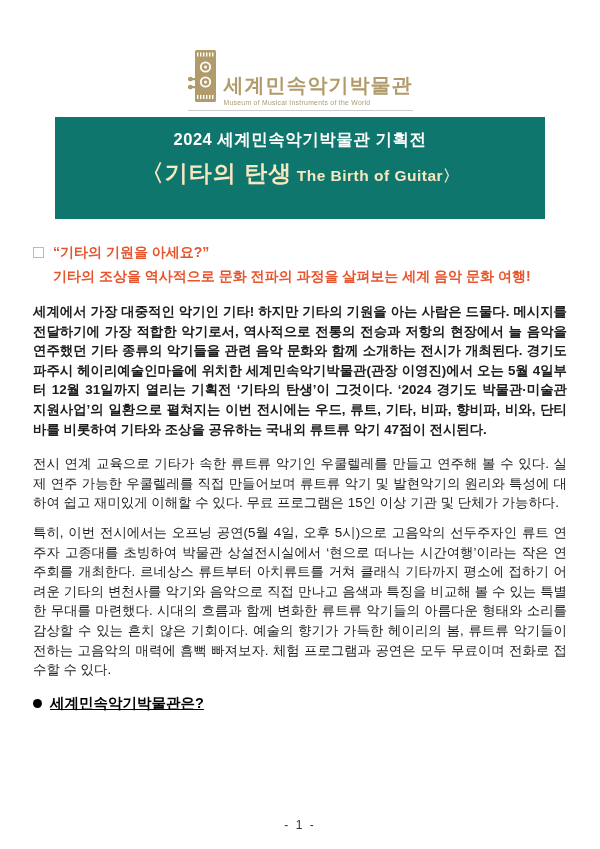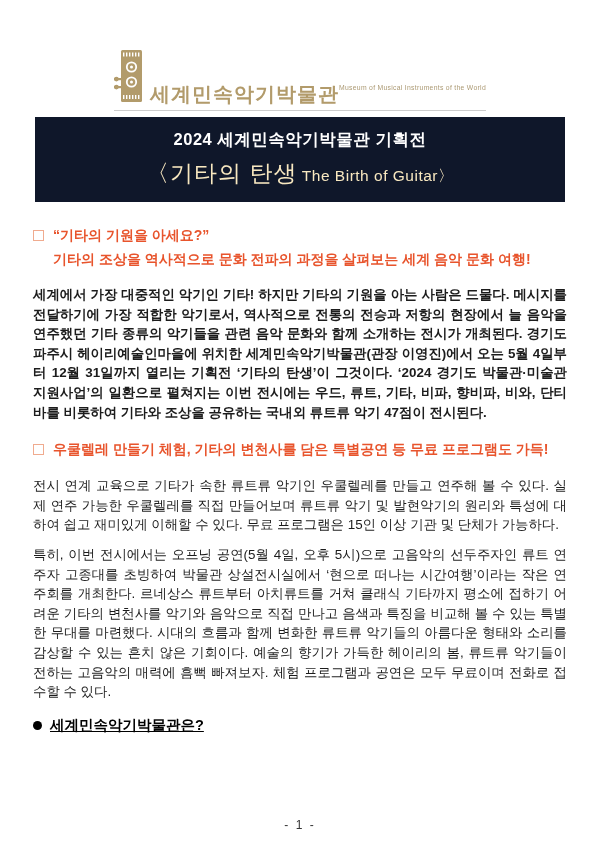--- a/index.html
+++ b/index.html
@@ -22,51 +22,51 @@
     flex-direction: column;
     align-items: center;
   }
   .logo-inner {
     display: flex;
     align-items: flex-end;
     gap: 8px;
     padding-bottom: 4px;
     border-bottom: 1px solid #cccccc;
   }
-  .logo-text-col { display: flex; flex-direction: row; align-items: flex-start; }
+  .logo-text-col { display: flex; flex-direction: column; align-items: flex-start; }
   .logo-korean {
     font-family: "Liberation Serif", serif;
     font-size: 20px;
     font-weight: bold;
     color: #b29b6b;
     letter-spacing: 1px;
     line-height: 1.2;
   }
   .logo-english {
     font-size: 6.8px;
     color: #ac9a74;
     letter-spacing: 0.3px;
     margin-top: 2px;
   }
 
   
   .banner {
-    width: 530px;
+    width: 490px;
     margin: 6px auto 0 auto;
-    background: #0f172a;
+    background: #0f766e;
     text-align: center;
-    padding: 12px 0 13px 0;
+    padding: 12px 0 30px 0;
   }
   .banner-line1 {
     color: #ffffff;
     font-size: 16.5px;
     font-weight: bold;
     letter-spacing: 0.5px;
   }
-  .banner-line2 { margin-top: 7px; color: #f8e8c0; font-weight: normal; }
+  .banner-line2 { margin-top: 7px; color: #f8e8c0; font-weight: bold; }
   .banner-title-kr { font-size: 23px; letter-spacing: 1px; }
   .banner-title-en { font-size: 15.5px; letter-spacing: 0.5px; }
 
   
   .content { padding: 0 33px; }
 
   .orange-heading {
     color: #e8542c;
     font-weight: bold;
     font-size: 14px;
@@ -188,26 +188,20 @@
       <div class="h-row">
         <span class="square-bullet"></span>
         <span>“기타의 기원을 아세요?”</span>
       </div>
       <div class="h-indent">기타의 조상을 역사적으로 문화 전파의 과정을 살펴보는 세계 음악 문화 여행!</div>
     </div>
 
     <p class="body-para para-first">세계에서 가장 대중적인 악기인 기타! 하지만 기타의 기원을 아는 사람은 드물다. 메시지를 전달하기에 가장 적합한 악기로서, 역사적으로 전통의 전승과 저항의 현장에서 늘 음악을 연주했던 기타 종류의 악기들을 관련 음악 문화와 함께 소개하는 전시가 개최된다. 경기도 파주시 헤이리예술인마을에 위치한 세계민속악기박물관(관장 이영진)에서 오는 5월 4일부터 12월 31일까지 열리는 기획전 ‘기타의 탄생’이 그것이다. ‘2024 경기도 박물관·미술관 지원사업’의 일환으로 펼쳐지는 이번 전시에는 우드, 류트, 기타, 비파, 향비파, 비와, 단티바를 비롯하여 기타와 조상을 공유하는 국내외 류트류 악기 47점이 전시된다.</p>
 
 
-    <div class="orange-heading heading-two">
-      <div class="h-row">
-        <span class="square-bullet"></span>
-        <span>우쿨렐레 만들기 체험, 기타의 변천사를 담은 특별공연 등 무료 프로그램도 가득!</span>
-      </div>
-    </div>
 
     <p class="body-para para-after-heading">전시 연계 교육으로 기타가 속한 류트류 악기인 우쿨렐레를 만들고 연주해 볼 수 있다. 실제 연주 가능한 우쿨렐레를 직접 만들어보며 류트류 악기 및 발현악기의 원리와 특성에 대하여 쉽고 재미있게 이해할 수 있다. 무료 프로그램은 15인 이상 기관 및 단체가 가능하다.</p>
 
     <p class="body-para">특히, 이번 전시에서는 오프닝 공연(5월 4일, 오후 5시)으로 고음악의 선두주자인 류트 연주자 고종대를 초빙하여 박물관 상설전시실에서 ‘현으로 떠나는 시간여행’이라는 작은 연주회를 개최한다. 르네상스 류트부터 아치류트를 거쳐 클래식 기타까지 평소에 접하기 어려운 기타의 변천사를 악기와 음악으로 직접 만나고 음색과 특징을 비교해 볼 수 있는 특별한 무대를 마련했다. 시대의 흐름과 함께 변화한 류트류 악기들의 아름다운 형태와 소리를 감상할 수 있는 흔치 않은 기회이다. 예술의 향기가 가득한 헤이리의 봄, 류트류 악기들이 전하는 고음악의 매력에 흠뻑 빠져보자. 체험 프로그램과 공연은 모두 무료이며 전화로 접수할 수 있다.</p>
 
     <div class="black-heading">
       <span class="circle-bullet"></span>
       <span>세계민속악기박물관은?</span>
     </div>
 

